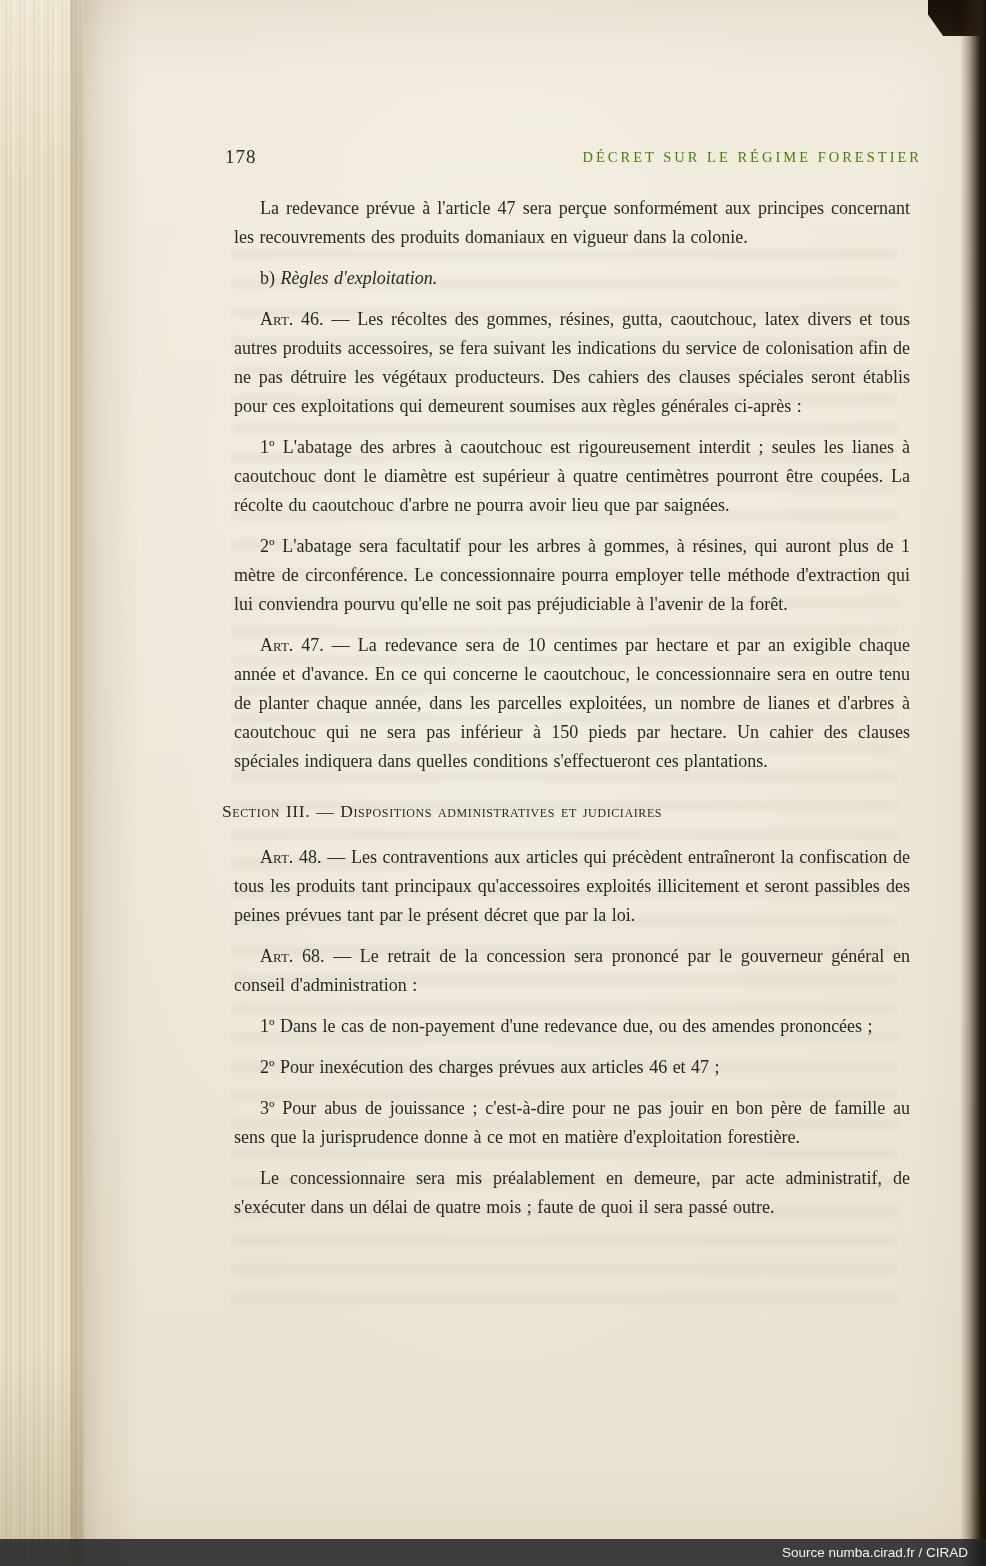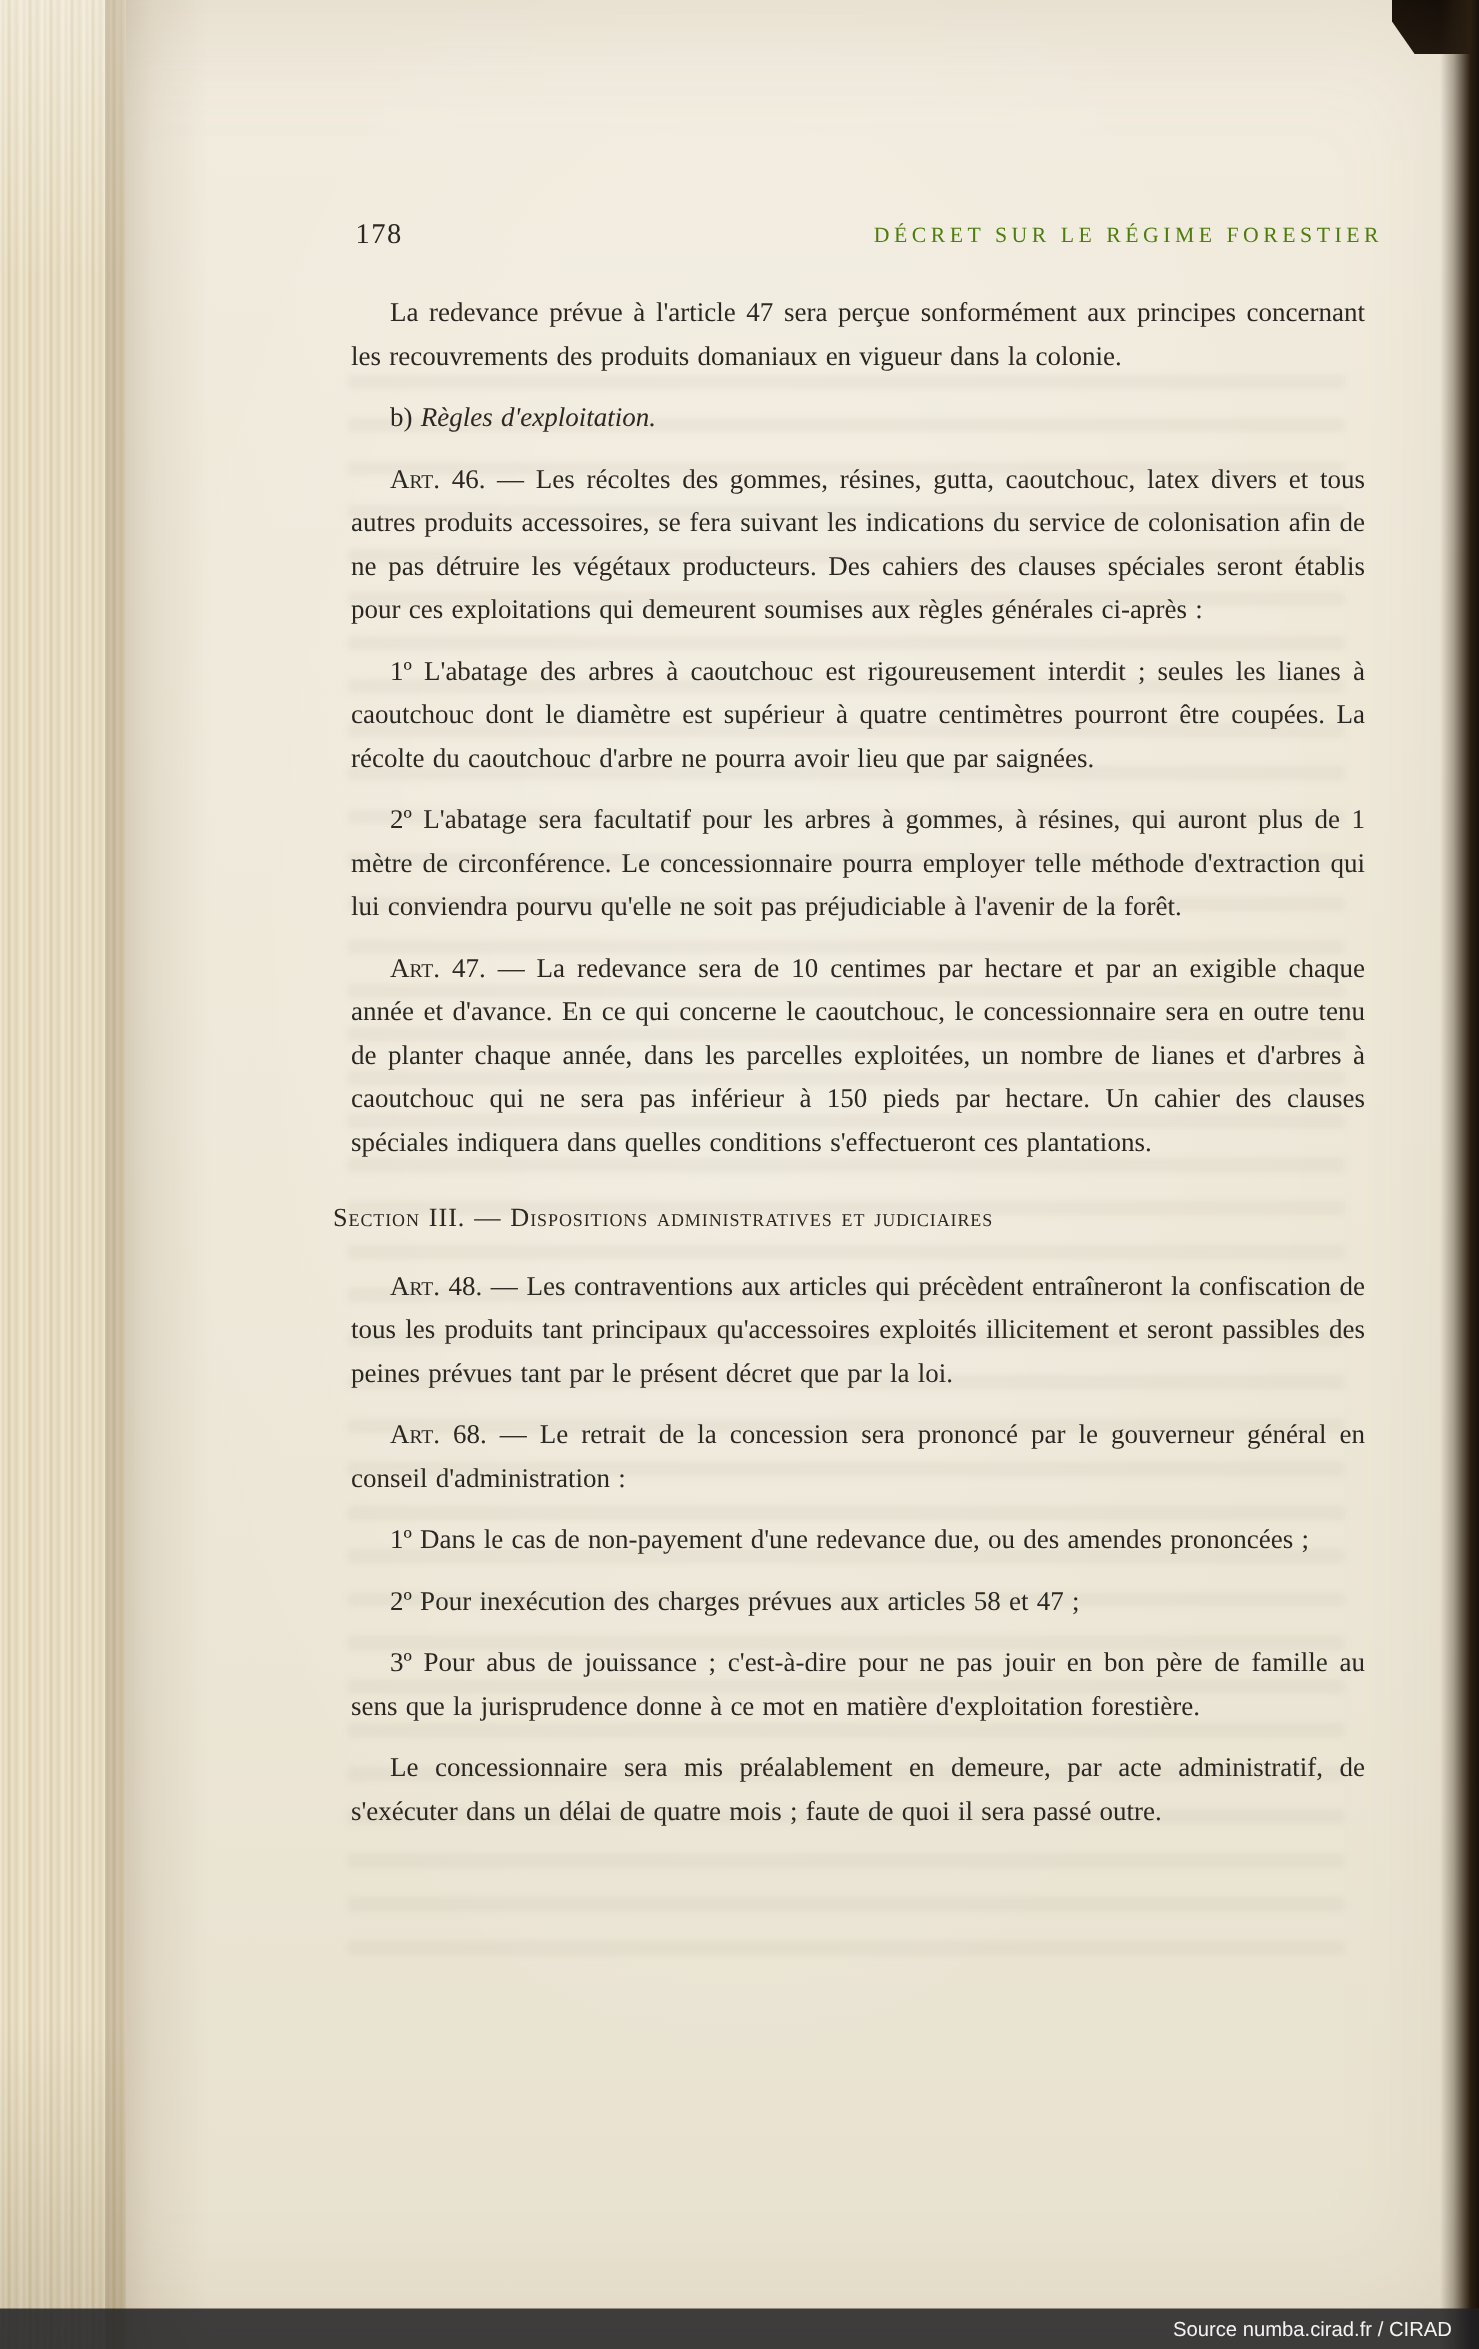--- a/index.html
+++ b/index.html
@@ -56,21 +56,21 @@
     background: linear-gradient(90deg,
       rgba(58,44,24,0) 0%, rgba(50,37,20,0.35) 35%, #2a1e10 78%, #17100a 100%);
   }
   
   .content {
     position: absolute; left: 222px; top: 110px; width: 700px;
     color: #2b2722;
   }
   .page-head { position: relative; height: 26px; margin-bottom: 22px; }
   .page-num {
-    position: absolute; left: 15px; top: 0;
+    position: absolute; left: 3px; top: 0;
     font-size: 19px; letter-spacing: 1px;
   }
   .running-title {
     display: block; text-align: right;
     font-size: 14.5px; letter-spacing: 3px;
     padding-top: 3px;
     color: #4d7c0f;
     margin-top: 36px;
   }
   .body-text {
@@ -131,21 +131,21 @@
       <p class="para"><span class="sc">Art. 47. — </span><span>La redevance sera de 10 centimes par hectare et par an exigible chaque année et d'avance. En ce qui concerne le caoutchouc, le concessionnaire sera en outre tenu de planter chaque année, dans les parcelles exploitées, un nombre de lianes et d'arbres à caoutchouc qui ne sera pas inférieur à 150 pieds par hectare. Un cahier des clauses spéciales indiquera dans quelles conditions s'effectueront ces plantations.</span></p>
 
       <h2 class="section-heading">Section III. — Dispositions administratives et judiciaires</h2>
 
       <p class="para"><span class="sc">Art. 48. — </span><span>Les contraventions aux articles qui précèdent entraîneront la confiscation de tous les produits tant principaux qu'accessoires exploités illicitement et seront passibles des peines prévues tant par le présent décret que par la loi.</span></p>
 
       <p class="para"><span class="sc">Art. 68. — </span><span>Le retrait de la concession sera prononcé par le gouverneur général en conseil d'administration :</span></p>
 
       <p class="para"><span>1º Dans le cas de non-payement d'une redevance due, ou des amendes prononcées ;</span></p>
 
-      <p class="para"><span>2º Pour inexécution des charges prévues aux articles 58 et 47 ;</span></p>
+      <p class="para"><span>2º Pour inexécution des charges prévues aux articles 46 et 47 ;</span></p>
 
       <p class="para"><span>3º Pour abus de jouissance ; c'est-à-dire pour ne pas jouir en bon père de famille au sens que la jurisprudence donne à ce mot en matière d'exploitation forestière.</span></p>
 
       <p class="para"><span>Le concessionnaire sera mis préalablement en demeure, par acte administratif, de s'exécuter dans un délai de quatre mois ; faute de quoi il sera passé outre.</span></p>
     </div>
   </div>
 
   <div class="corner-dark"></div>
   <div class="edge-right"></div>
 

